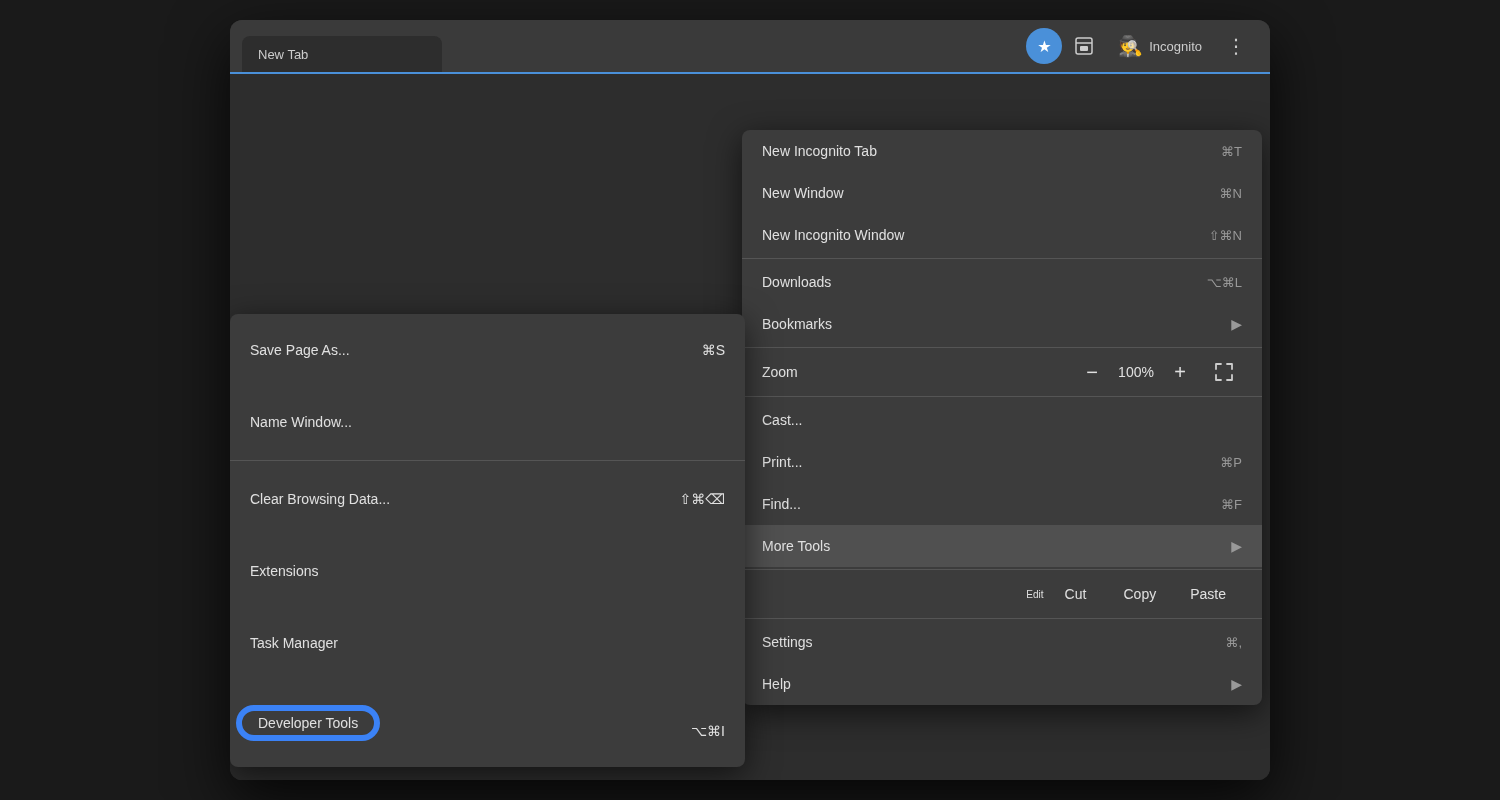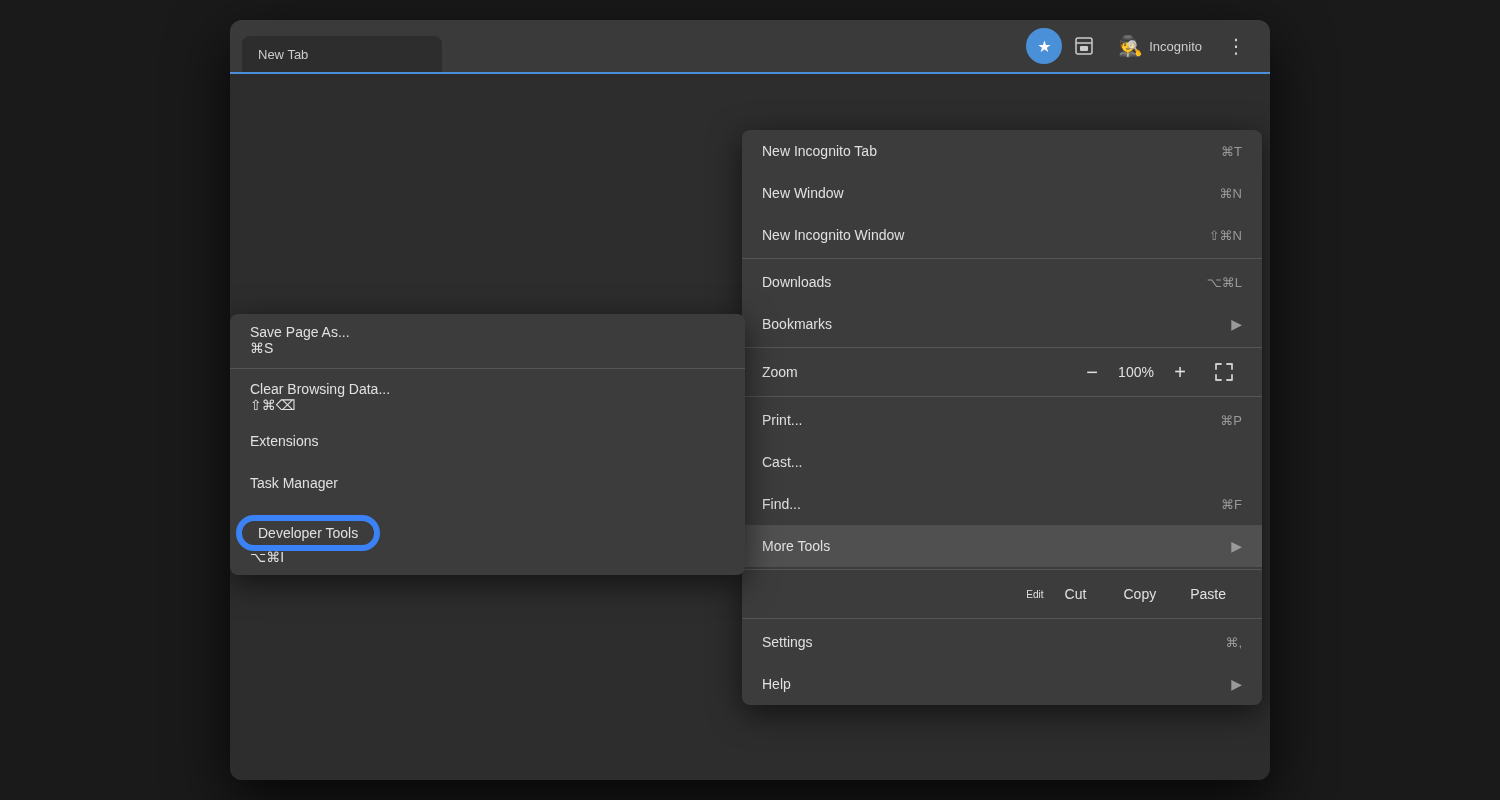--- a/index.html
+++ b/index.html
@@ -259,28 +259,27 @@
       width: 515px;
       background: #3c3c3c;
       border-radius: 8px;
       box-shadow: 0 8px 32px rgba(0,0,0,0.6);
       overflow: hidden;
       z-index: 101;
     }
 
     .sub-menu-item {
       display: flex;
-      align-items: flex-start;
+      align-items: flex-end;
       justify-content: space-between;
-      padding: 10px 20px;
+      padding: 28px 20px;
       color: #e0e0e0;
       font-size: 14px;
       cursor: pointer;
       min-height: 42px;
-      flex-direction: column;
     }
 
     .sub-menu-item.disabled {
       color: #777;
     }
 
     .dev-tools-item {
       position: relative;
     }
 
@@ -369,26 +368,26 @@
             <polyline points="13,2 18,2 18,7" stroke="#ccc" stroke-width="1.8" fill="none" stroke-linecap="round" stroke-linejoin="round"></polyline>
             <polyline points="18,13 18,18 13,18" stroke="#ccc" stroke-width="1.8" fill="none" stroke-linecap="round" stroke-linejoin="round"></polyline>
             <polyline points="7,18 2,18 2,13" stroke="#ccc" stroke-width="1.8" fill="none" stroke-linecap="round" stroke-linejoin="round"></polyline>
           </svg>
         </button>
       </div>
 
       <div class="menu-separator"></div>
 
       <div class="menu-item">
+        <span>Cast...</span>
+      </div>
+
+      <div class="menu-item">
         <span>Print...</span>
         <span class="shortcut">⌘P</span>
-      </div>
-
-      <div class="menu-item">
-        <span>Cast...</span>
       </div>
 
       <div class="menu-item">
         <span>Find...</span>
         <span class="shortcut">⌘F</span>
       </div>
 
       <div class="menu-item active" style="background:#505050;">
         <span>More Tools</span>
         <span class="arrow">▶</span>
@@ -418,20 +417,23 @@
     </div>
 
     <div class="sub-menu">
 
       <div class="sub-menu-item">
         <span>Save Page As...</span>
         <span class="shortcut">⌘S</span>
       </div>
 
 
+      <div class="sub-menu-item">
+        <span>Name Window...</span>
+      </div>
 
       <div class="menu-separator"></div>
 
       <div class="sub-menu-item">
         <span>Clear Browsing Data...</span>
         <span class="shortcut">⇧⌘⌫</span>
       </div>
 
       <div class="sub-menu-item">
         <span>Extensions</span>

